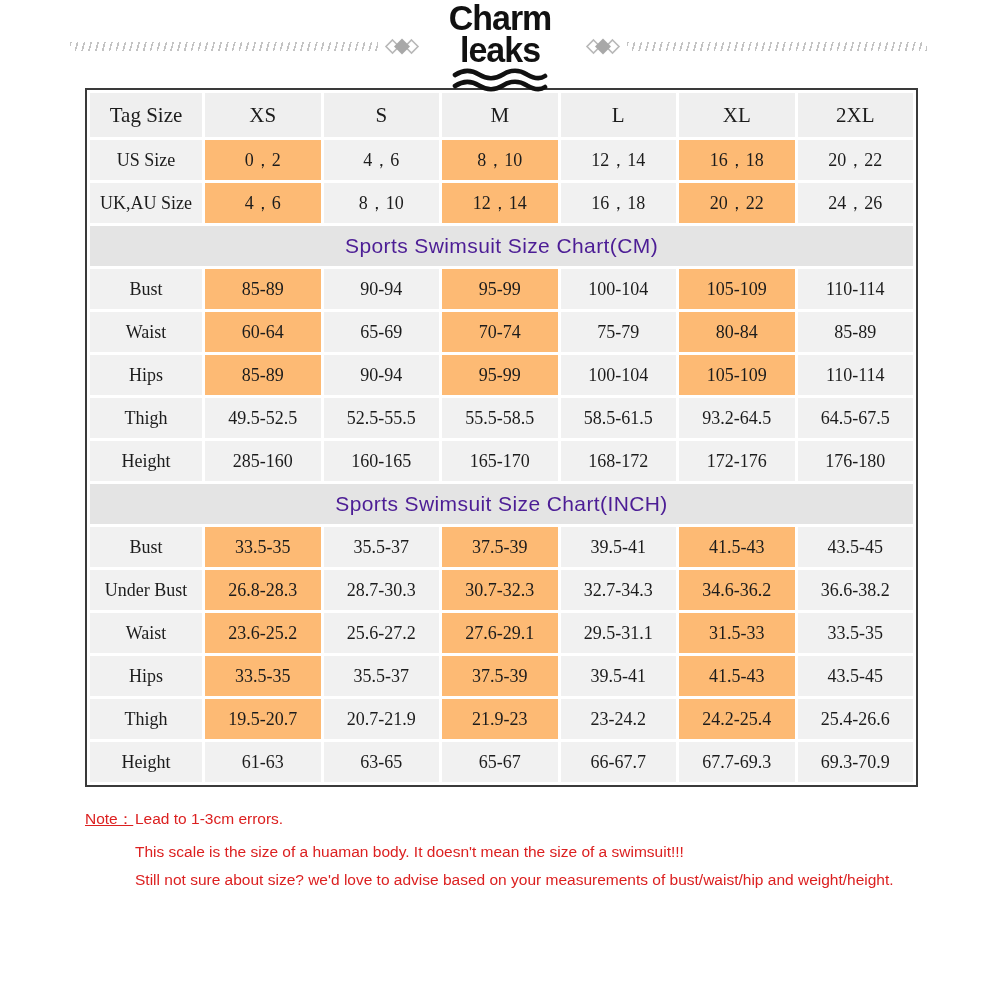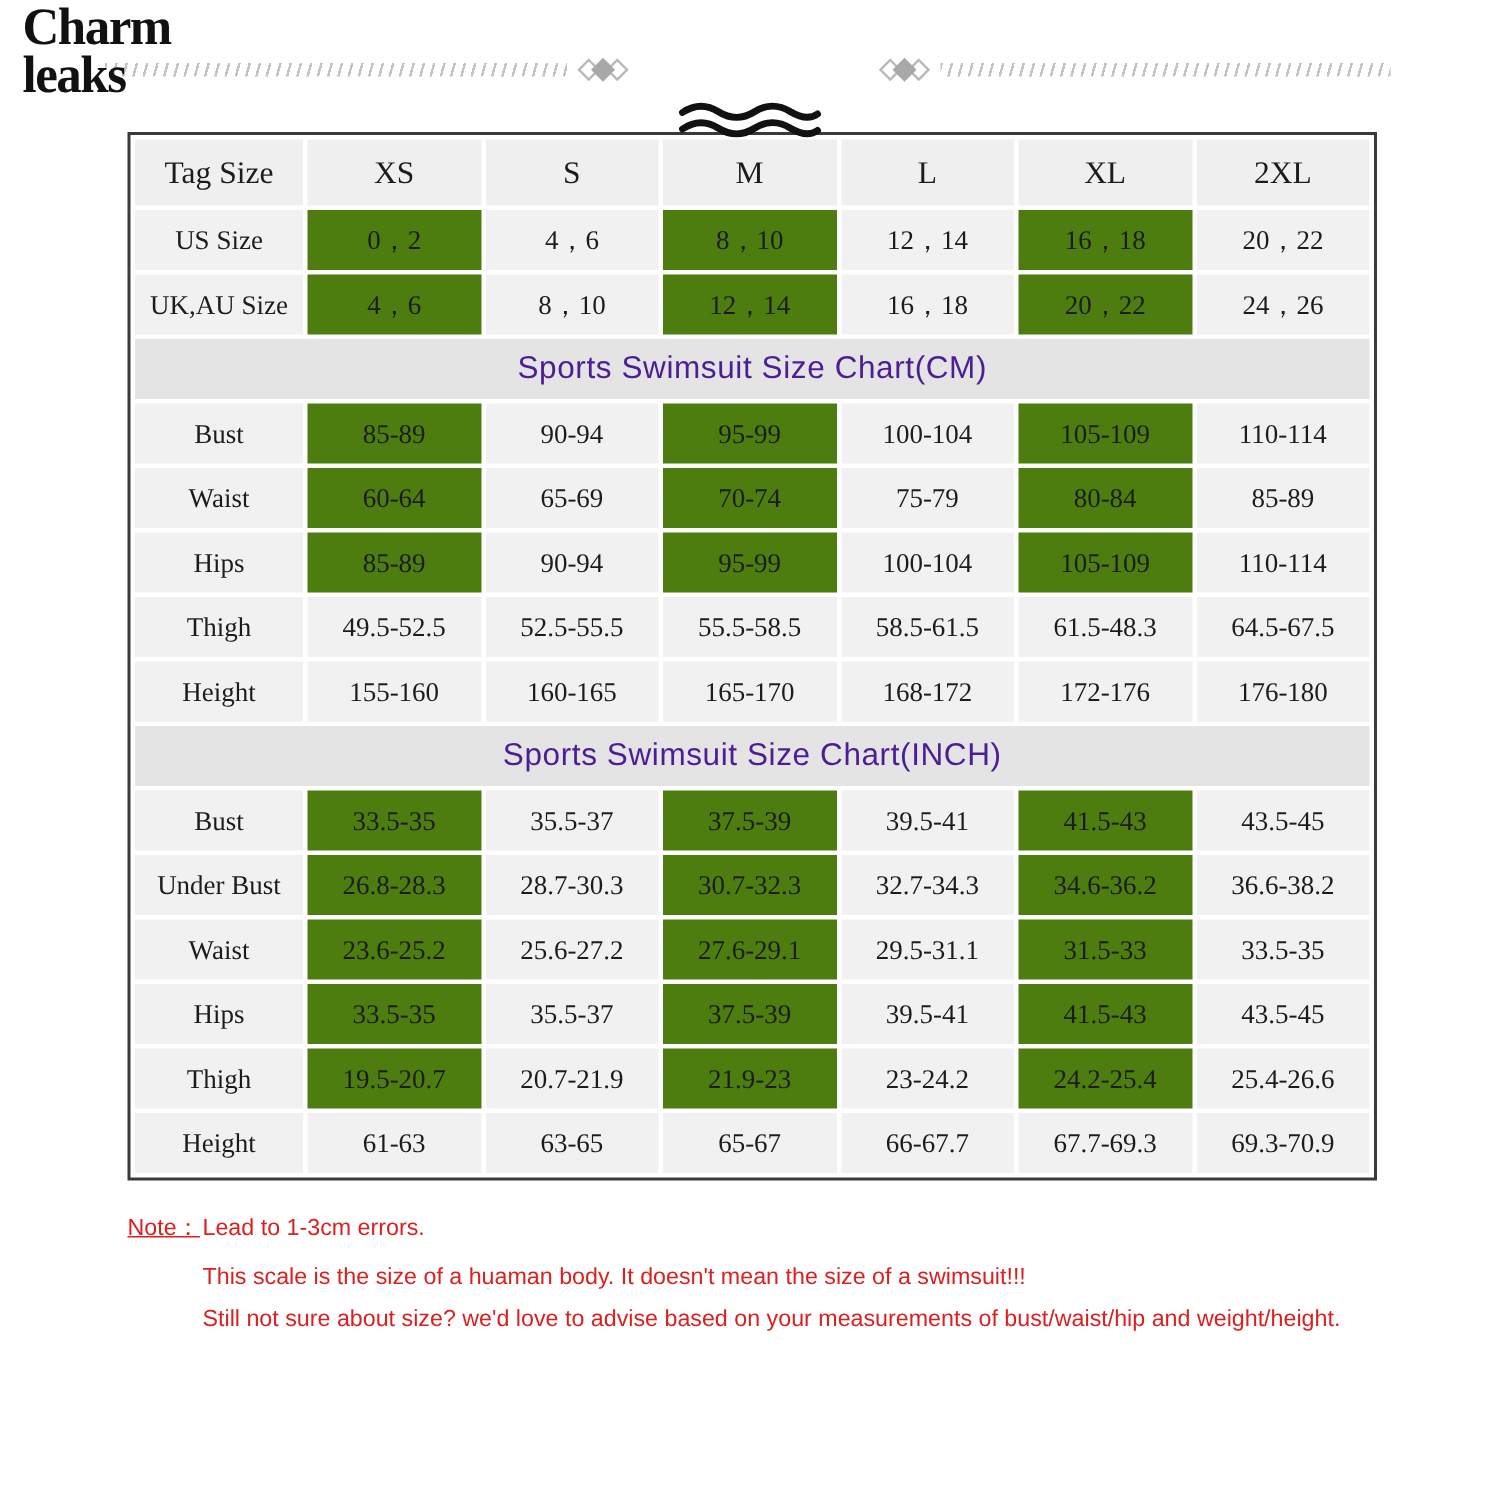--- a/index.html
+++ b/index.html
@@ -5,22 +5,22 @@
   html, body { margin: 0; padding: 0; background: #ffffff; }
   body {
     width: 1000px; height: 1000px; overflow: hidden;
     font-family: "Liberation Sans", sans-serif;
   }
 
   
   .brand-header { position: relative; width: 1000px; height: 88px; }
   .logo {
     position: absolute; left: 0; right: 0; top: 2px;
-    color: #111111;
-    font-family: Liberation Serif, serif;
+    text-align: center; color: #111111;
+    font-family: Liberation Sans, sans-serif;
   }
   .logo-line {
     font-size: 35px; font-weight: bold; line-height: 0.9;
     letter-spacing: -1px; transform: scaleX(0.97);
   }
   .logo-waves { display: block; margin: 3px auto 0 auto; }
 
   .deco { position: absolute; top: 38px; display: flex; align-items: center; gap: 6px; }
   .deco-left  { left: 70px; }
   .deco-right { left: 585px; }
@@ -41,21 +41,21 @@
   }
   .size-table th, .size-table td {
     text-align: center; vertical-align: middle;
     font-family: "Liberation Serif", serif;
     color: #1c1c1c; font-weight: normal;
     overflow: hidden; white-space: nowrap;
   }
   .size-table tr.head-row th { height: 42px; background: #efefef; font-size: 21px; }
   .size-table th.row-label   { height: 38px; background: #f1f1f1; font-size: 18px; }
   .size-table td.cell        { height: 38px; background: #f1f1f1; font-size: 18px; }
-  .size-table td.cell.dark   { background: #4d7c0f; }
+  .size-table td.cell.dark   { background: #fdba74; }
   .size-table tr.section-row td {
     height: 38px; background: #e4e4e4;
     font-family: "Liberation Sans", sans-serif;
     font-size: 21px; letter-spacing: 0.4px; color: #4c1d95;
   }
 
   
   .note {
     position: relative; margin: 18px 0 0 85px; width: 845px;
     color: #dc2020; font-size: 15.5px;
@@ -167,26 +167,26 @@
         <td class="cell">100-104</td>
         <td class="cell dark">105-109</td>
         <td class="cell">110-114</td>
       </tr>
       <tr class="data-row">
         <th class="row-label">Thigh</th>
         <td class="cell">49.5-52.5</td>
         <td class="cell">52.5-55.5</td>
         <td class="cell">55.5-58.5</td>
         <td class="cell">58.5-61.5</td>
-        <td class="cell">61.5-48.3</td>
+        <td class="cell">93.2-64.5</td>
         <td class="cell">64.5-67.5</td>
       </tr>
       <tr class="data-row">
         <th class="row-label">Height</th>
-        <td class="cell">155-160</td>
+        <td class="cell">285-160</td>
         <td class="cell">160-165</td>
         <td class="cell">165-170</td>
         <td class="cell">168-172</td>
         <td class="cell">172-176</td>
         <td class="cell">176-180</td>
       </tr>
       <tr class="section-row">
         <td colspan="7">Sports Swimsuit Size Chart(INCH)</td>
       </tr>
       <tr class="data-row">

